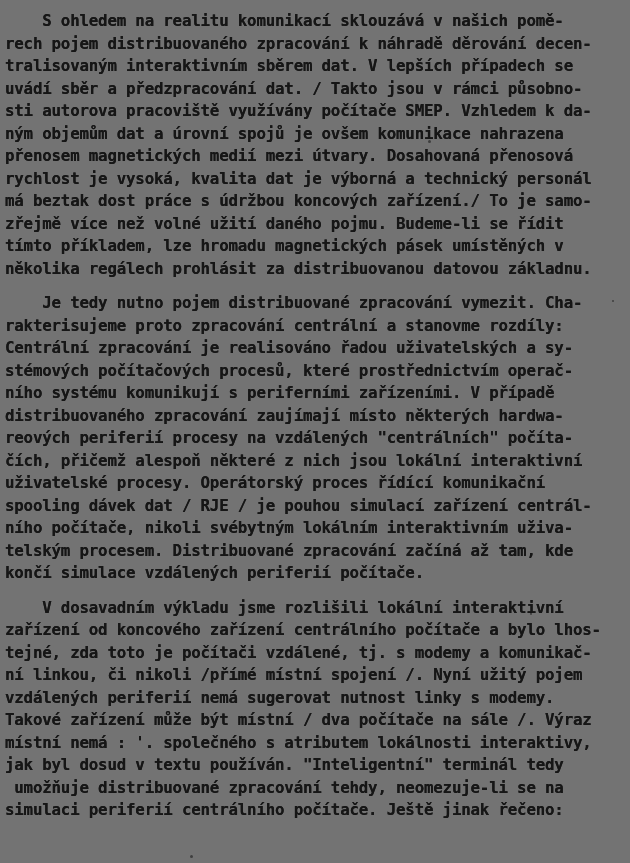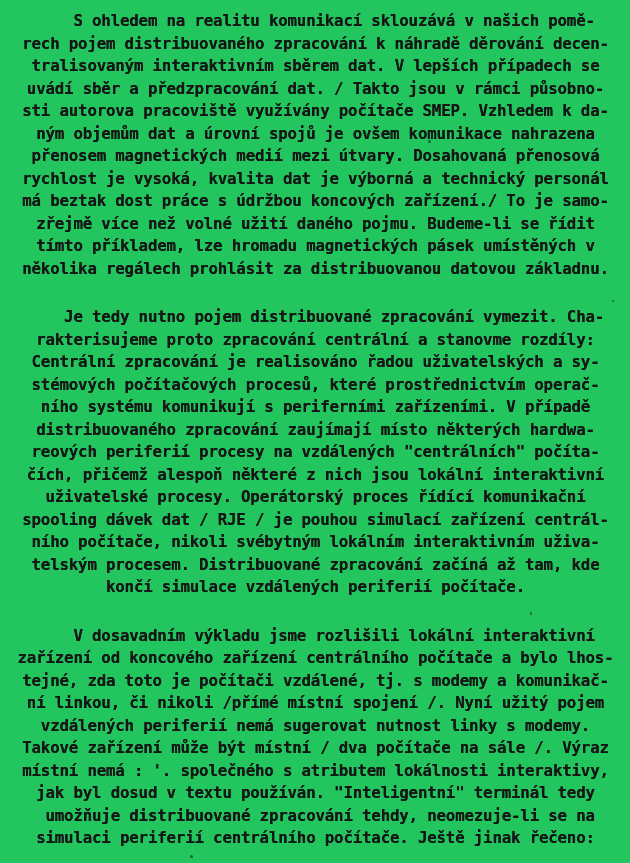--- a/index.html
+++ b/index.html
@@ -9,38 +9,37 @@
   }
   body {
     width: 630px;
     height: 863px;
     overflow: hidden;
     position: relative;
   }
   .sheet {
     position: absolute;
     inset: 0;
-    background: #22c55e;
+    background: #737373;
     padding: 10px 4px 0 5px;
     box-sizing: border-box;
-    text-align: center;
   }
   .para {
     margin: 0;
     white-space: pre;
     font-family: "DejaVu Sans Mono", "Liberation Mono", monospace;
     font-size: 15.8px;
     line-height: 22.5px;
     font-weight: 700;
     color: #161616;
     letter-spacing: -0.2px;
     text-shadow: 0 0 0.6px rgba(10,10,10,0.75);
   }
   .para + .para {
-    margin-top: 26px;
+    margin-top: 12px;
   }
   
   .speck {
     position: absolute;
     background: rgba(20,20,20,0.55);
     border-radius: 50%;
   }
   .speck.s1 { left: 428px; top: 140px; width: 3px; height: 3px; }
   .speck.s2 { left: 190px; top: 855px; width: 3px; height: 3px; }
   .speck.s3 { left: 612px; top: 300px; width: 2px; height: 2px; }

